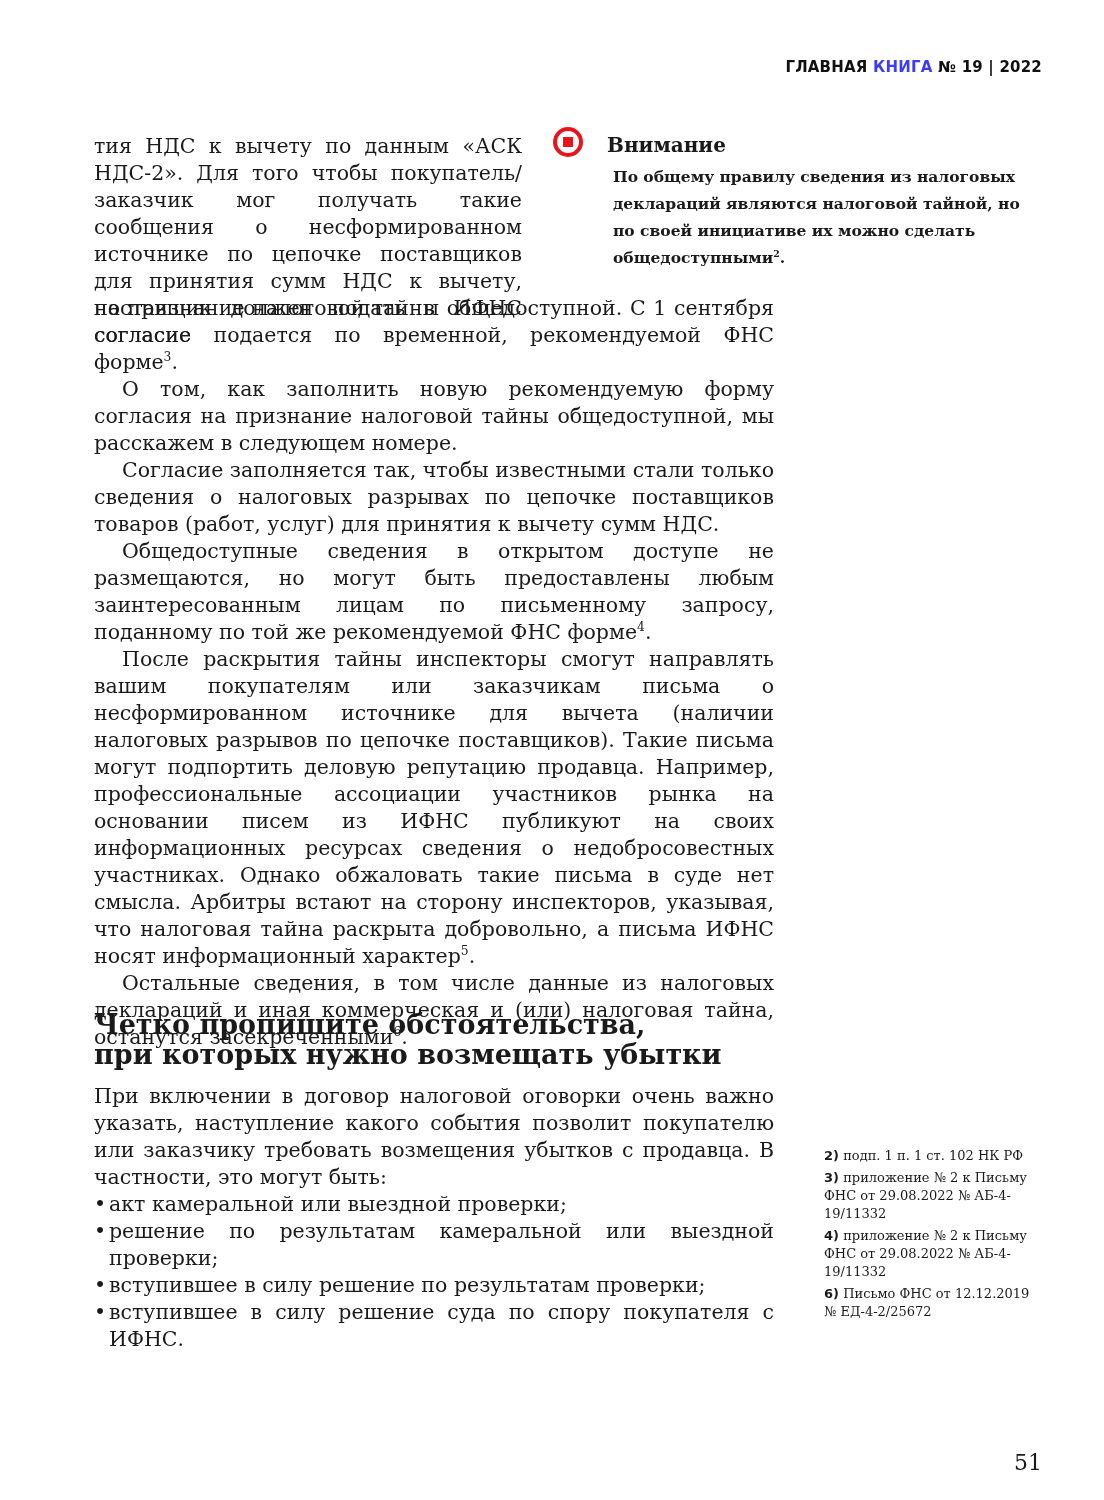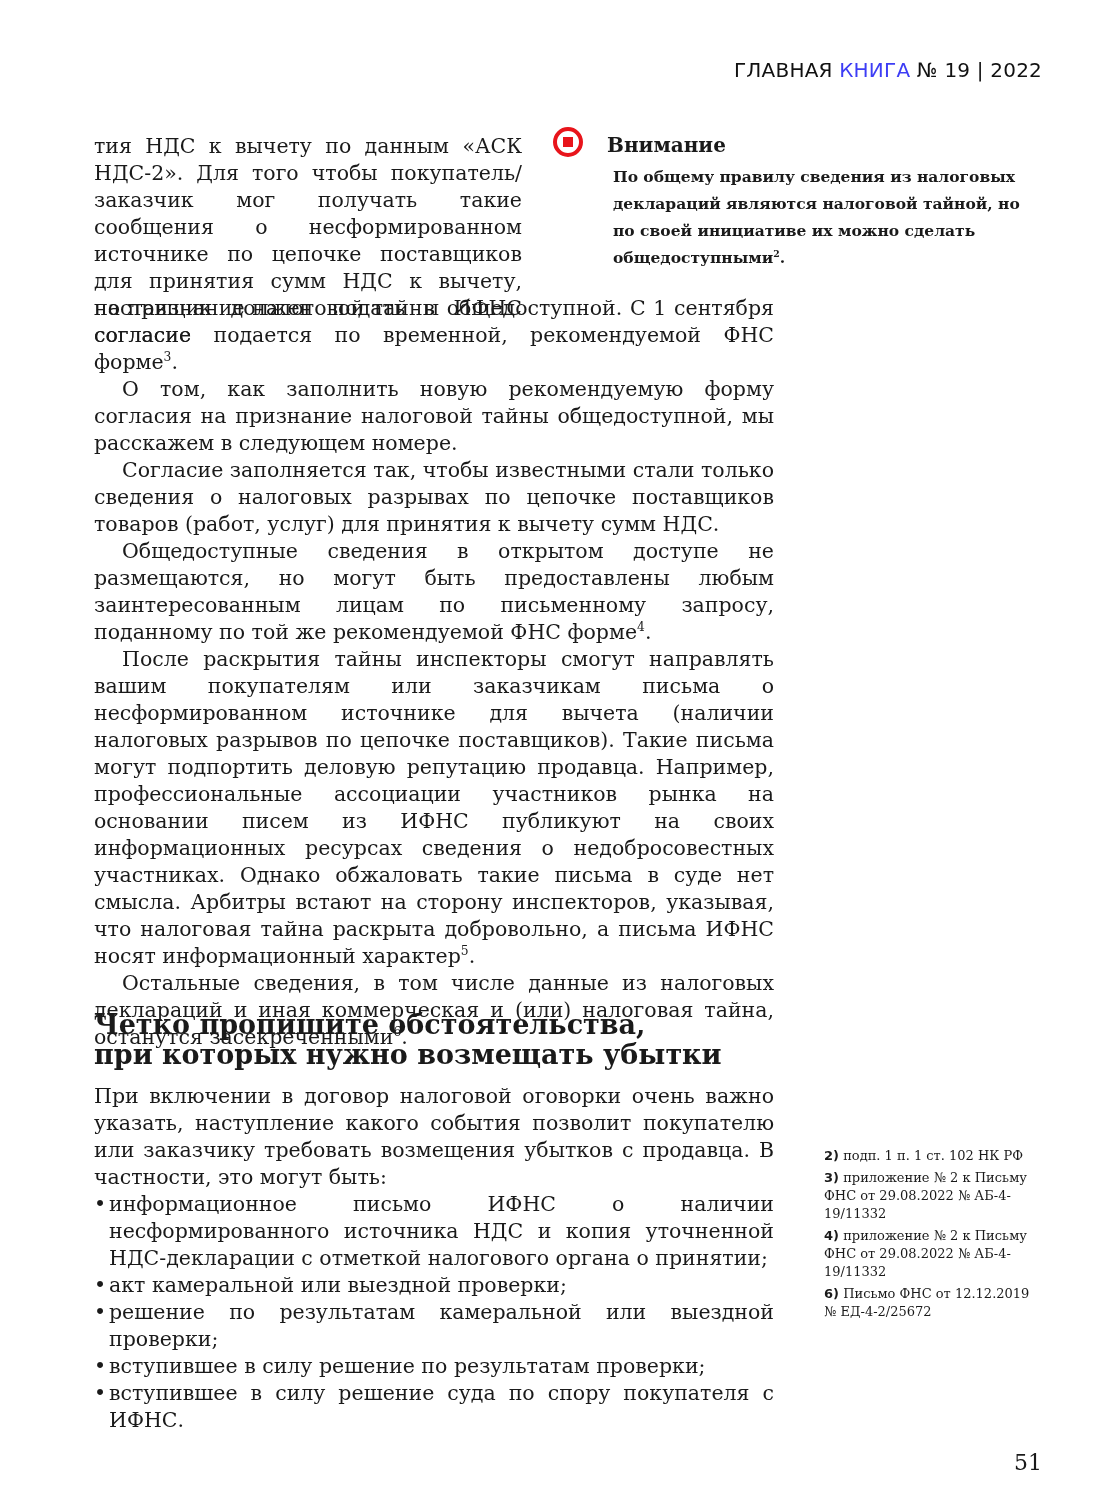--- a/index.html
+++ b/index.html
@@ -1,19 +1,19 @@
 <!DOCTYPE html>
 <html><head>
   <meta charset="utf-8">
   <style>
     html, body { margin: 0; padding: 0; background: #ffffff; }
     body { width: 1104px; height: 1500px; position: relative; overflow: hidden;
            font-family: "DejaVu Serif", serif; color: #1a1a1a; }
     .header { position: absolute; top: 58px; right: 62px; font-family: "DejaVu Sans", sans-serif;
-              font-weight: normal; font-size: 20px; letter-spacing: 0.2px; color: #111; }
+              font-weight: bold; font-size: 15px; letter-spacing: 0.2px; color: #111; }
     .header .brand2 { color: #3d3df5; }
     .body-text { position: absolute; left: 94px; width: 680px; font-size: 20.5px; line-height: 27px;
                  text-align: justify; }
     .body-text p { margin: 0; }
     .indent { text-indent: 28px; }
     .narrow { width: 428px; }
     .callout { position: absolute; left: 553px; top: 127px; width: 460px; }
     .callout .icon { position: absolute; left: 0; top: 0; width: 30px; height: 30px; border: 4px solid #e8141b;
                      border-radius: 50%; box-sizing: border-box; }
     .callout .icon::after { content: ""; position: absolute; left: 6px; top: 6px; width: 10px; height: 10px; background: #e8141b; }
@@ -59,21 +59,20 @@
 </div>
 
 <h2>
   <span>Четко пропишите обстоятельства,</span><br>
   <span>при которых нужно возмещать убытки</span>
 </h2>
 
 <div class="body-text" style="top:1083px;">
   <p>При включении в договор налоговой оговорки очень важно указать, наступление какого события позволит покупателю или заказчику требовать возмещения убытков с продавца. В частности, это могут быть:</p>
   <ul class="bullets">
-    <li>информационное письмо ИФНС о наличии несформированного источника НДС и копия уточненной НДС-декларации с отметкой налогового органа о принятии;</li>
     <li>акт камеральной или выездной проверки;</li>
     <li>решение по результатам камеральной или выездной проверки;</li>
     <li>вступившее в силу решение по результатам проверки;</li>
     <li>вступившее в силу решение суда по спору покупателя с ИФНС.</li>
   </ul>
 </div>
 
 <div class="footnotes">
   <div class="fn"><b>2)</b> <span>подп. 1 п. 1 ст. 102 НК РФ</span></div>
   <div class="fn"><b>3)</b> <span>приложение № 2 к Письму ФНС от 29.08.2022 № АБ-4-19/11332</span></div>

